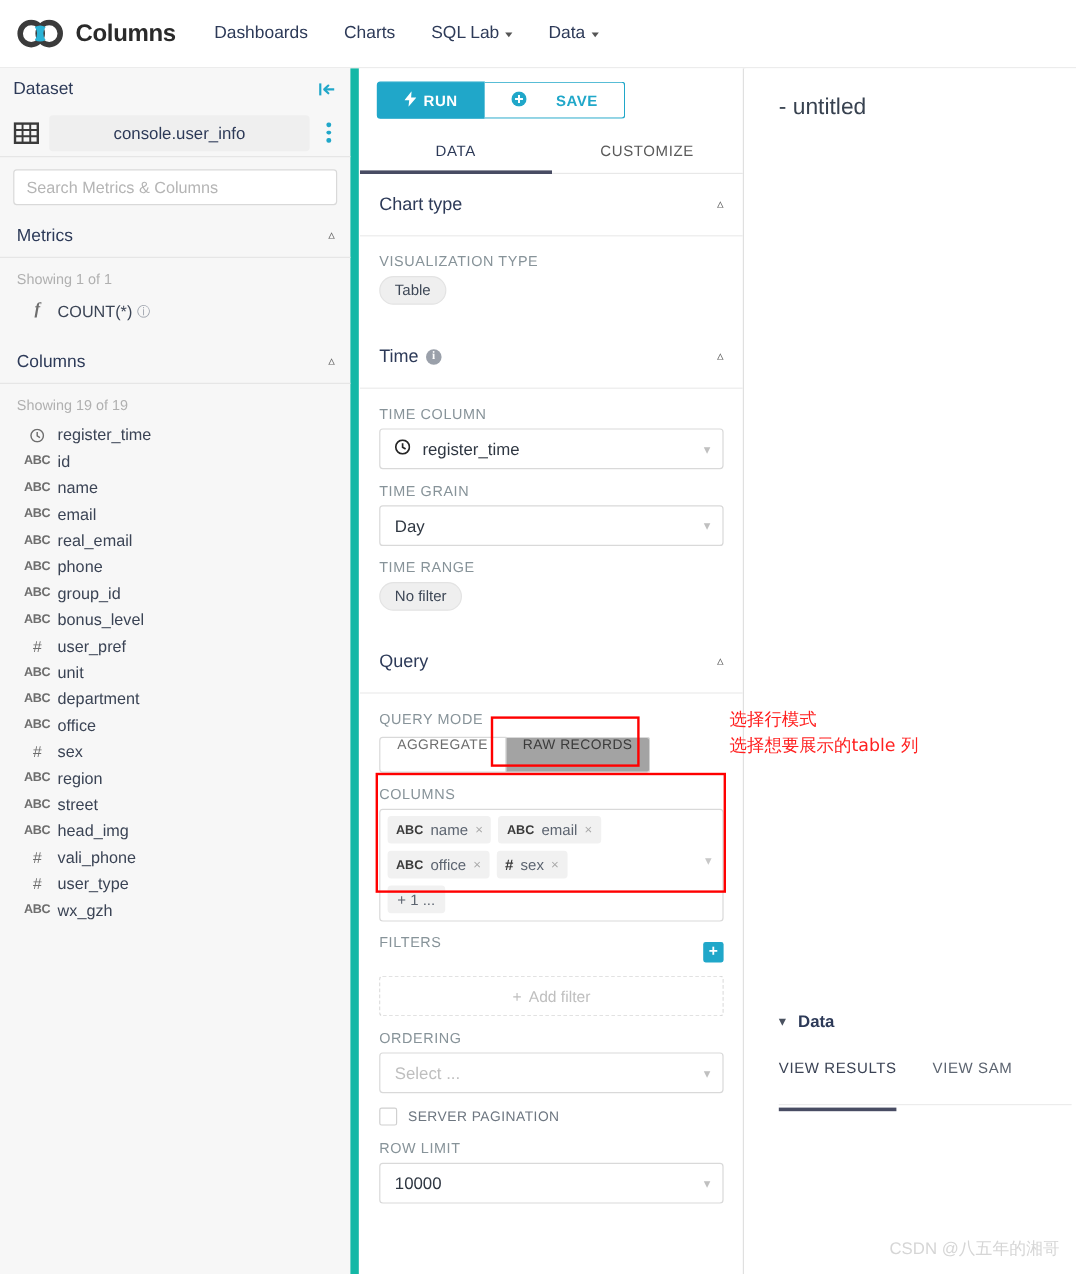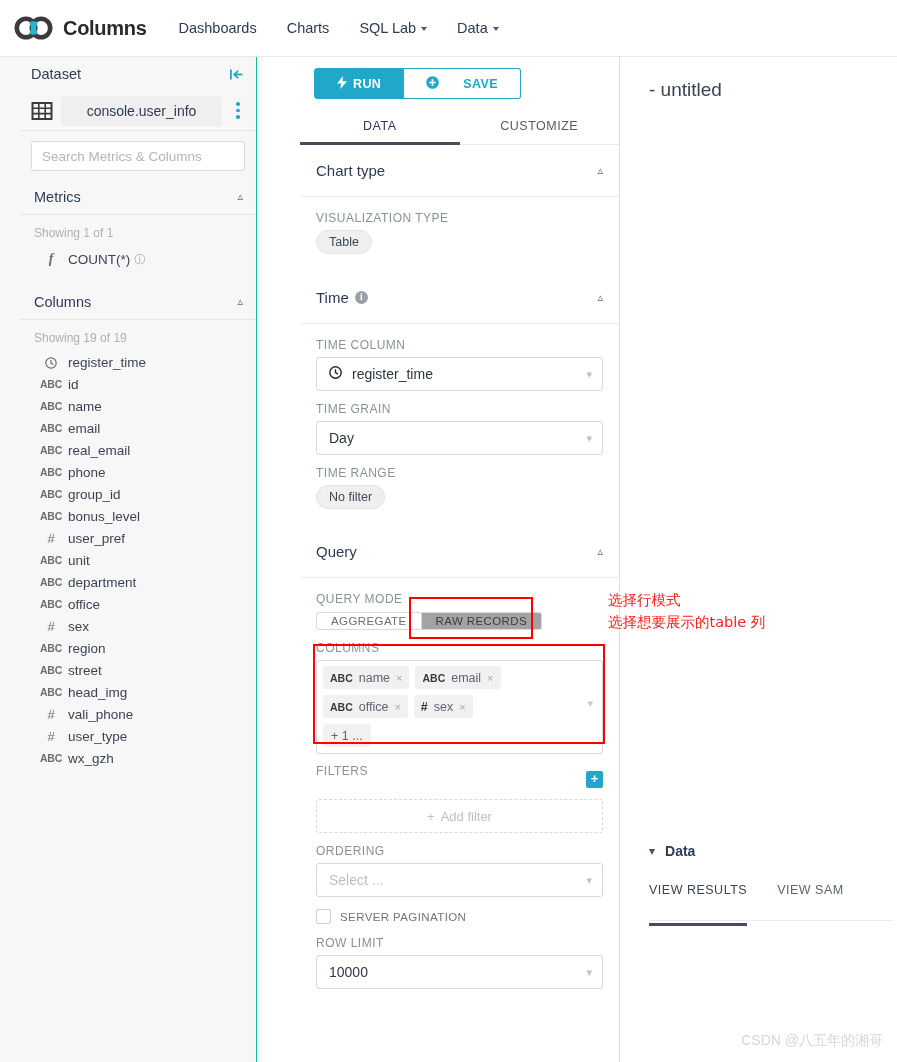--- a/index.html
+++ b/index.html
@@ -28,22 +28,22 @@
     display: flex; align-items: center; gap: 5px; white-space: nowrap;
   }
   .caret-dn {
     width: 0; height: 0; border-left: 3.5px solid transparent;
     border-right: 3.5px solid transparent; border-top: 4px solid #555;
     display: inline-block; margin-top: 2px;
   }
 
   
   .ds-panel {
-    position: absolute; top: 57px; left: 0; width: 257px; height: 1005px;
-    background: #f7f7f7; border-right: 1px solid #14b8a6; padding-left: 20px;
+    position: absolute; top: 57px; left: 0; width: 299px; height: 1005px;
+    background: #f7f7f7; border-right: 7px solid #14b8a6;
   }
   .ds-header {
     height: 34px; display: flex; align-items: center;
     padding: 0 12px 0 11px; justify-content: space-between;
   }
   .ds-header-title { font-size: 14.5px; color: #2d3a58; }
   .collapse-icon { color: #20a7c9; display: flex; align-items: center; }
   .ds-select-row {
     height: 40px; display: flex; align-items: center;
     padding: 0 10px 0 11px; gap: 8px;
@@ -141,23 +141,23 @@
     height: 34px; border: 1px solid #d9d9d9; border-radius: 3px; background: #fff;
     display: flex; align-items: center; padding: 0 10px 0 12px; cursor: pointer;
     font-size: 14px; color: #2f3742;
   }
   .select-box .val { flex: 1; display: flex; align-items: center; gap: 10px; }
   .select-box .sc { color: #c0c0c0; font-size: 11px; }
   .select-box.ph .val { color: #bfbfbf; }
 
   .seg-group { display: inline-flex; }
   .seg {
-    height: 18px; padding: 0 14px; border: 1px solid #d9d9d9; background: #fff;
+    height: 30px; padding: 0 14px; border: 1px solid #d9d9d9; background: #fff;
     font-size: 11.5px; color: #6d6d6d; letter-spacing: 0.4px;
-    display: flex; align-items: center; cursor: pointer;
+    display: flex; cursor: pointer;
   }
   .seg:first-child { border-radius: 3px 0 0 3px; }
   .seg:last-child { border-radius: 0 3px 3px 0; border-left: none; }
   .seg.active { background: #a3a3a3; color: #3b3b3b; }
 
   .cols-box {
     border: 1px solid #d9d9d9; border-radius: 3px; background: #fff;
     padding: 5px 6px 6px 6px; position: relative; min-height: 84px;
   }
   .cols-rows { display: flex; flex-wrap: wrap; gap: 6px; padding-right: 22px; }

